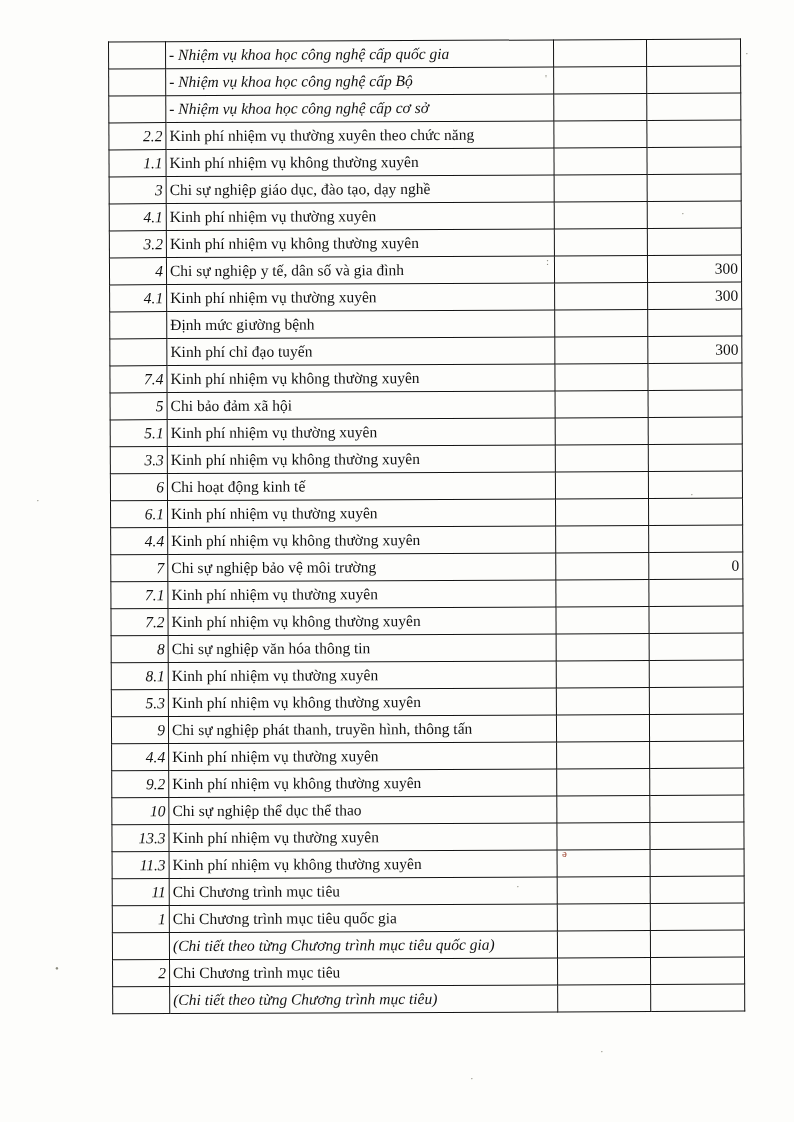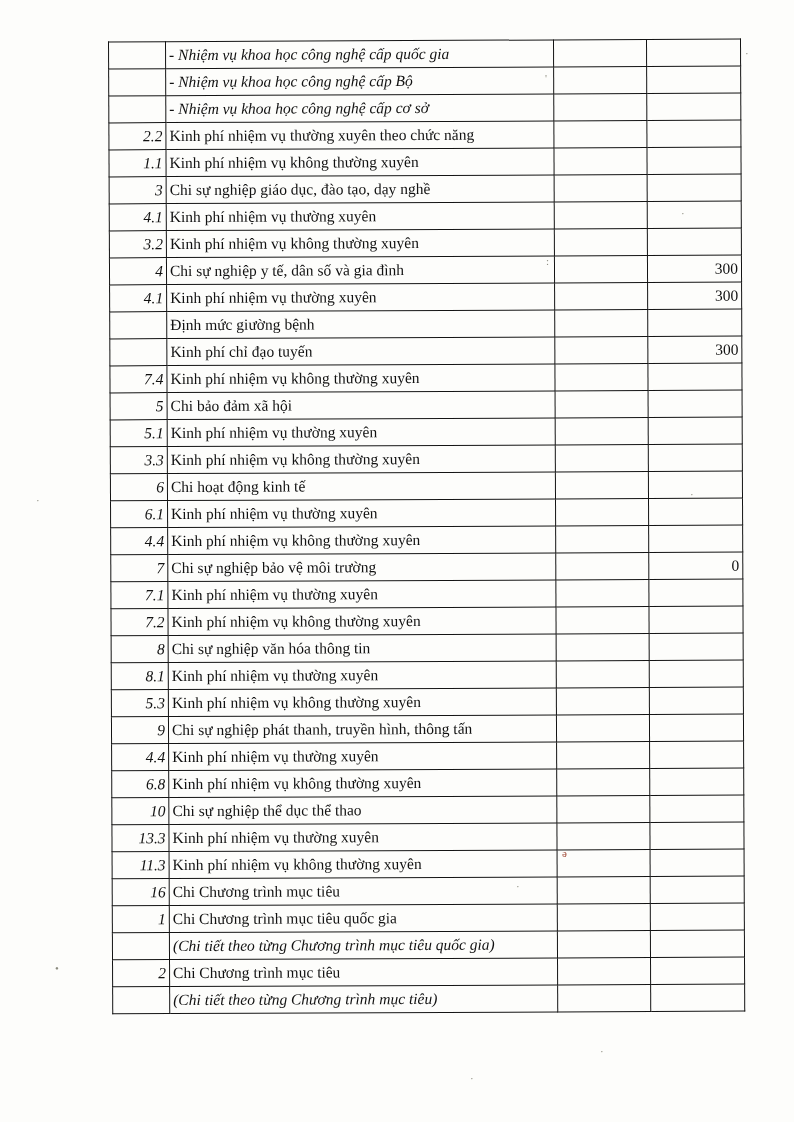--- a/index.html
+++ b/index.html
@@ -259,21 +259,21 @@
             <td class="val"></td>
             <td class="val"></td>
           </tr>
           <tr>
             <td class="code">4.4</td>
             <td class="name">Kinh phí nhiệm vụ thường xuyên</td>
             <td class="val"></td>
             <td class="val"></td>
           </tr>
           <tr>
-            <td class="code">6.8</td>
+            <td class="code">9.2</td>
             <td class="name">Kinh phí nhiệm vụ không thường xuyên</td>
             <td class="val"></td>
             <td class="val"></td>
           </tr>
           <tr>
             <td class="code">10</td>
             <td class="name">Chi sự nghiệp thể dục thể thao</td>
             <td class="val"></td>
             <td class="val"></td>
           </tr>
@@ -283,21 +283,21 @@
             <td class="val"></td>
             <td class="val"></td>
           </tr>
           <tr>
             <td class="code">11.3</td>
             <td class="name">Kinh phí nhiệm vụ không thường xuyên</td>
             <td class="val"></td>
             <td class="val"></td>
           </tr>
           <tr>
-            <td class="code">16</td>
+            <td class="code">11</td>
             <td class="name">Chi Chương trình mục tiêu</td>
             <td class="val"></td>
             <td class="val"></td>
           </tr>
           <tr>
             <td class="code">1</td>
             <td class="name">Chi Chương trình mục tiêu quốc gia</td>
             <td class="val"></td>
             <td class="val"></td>
           </tr>

